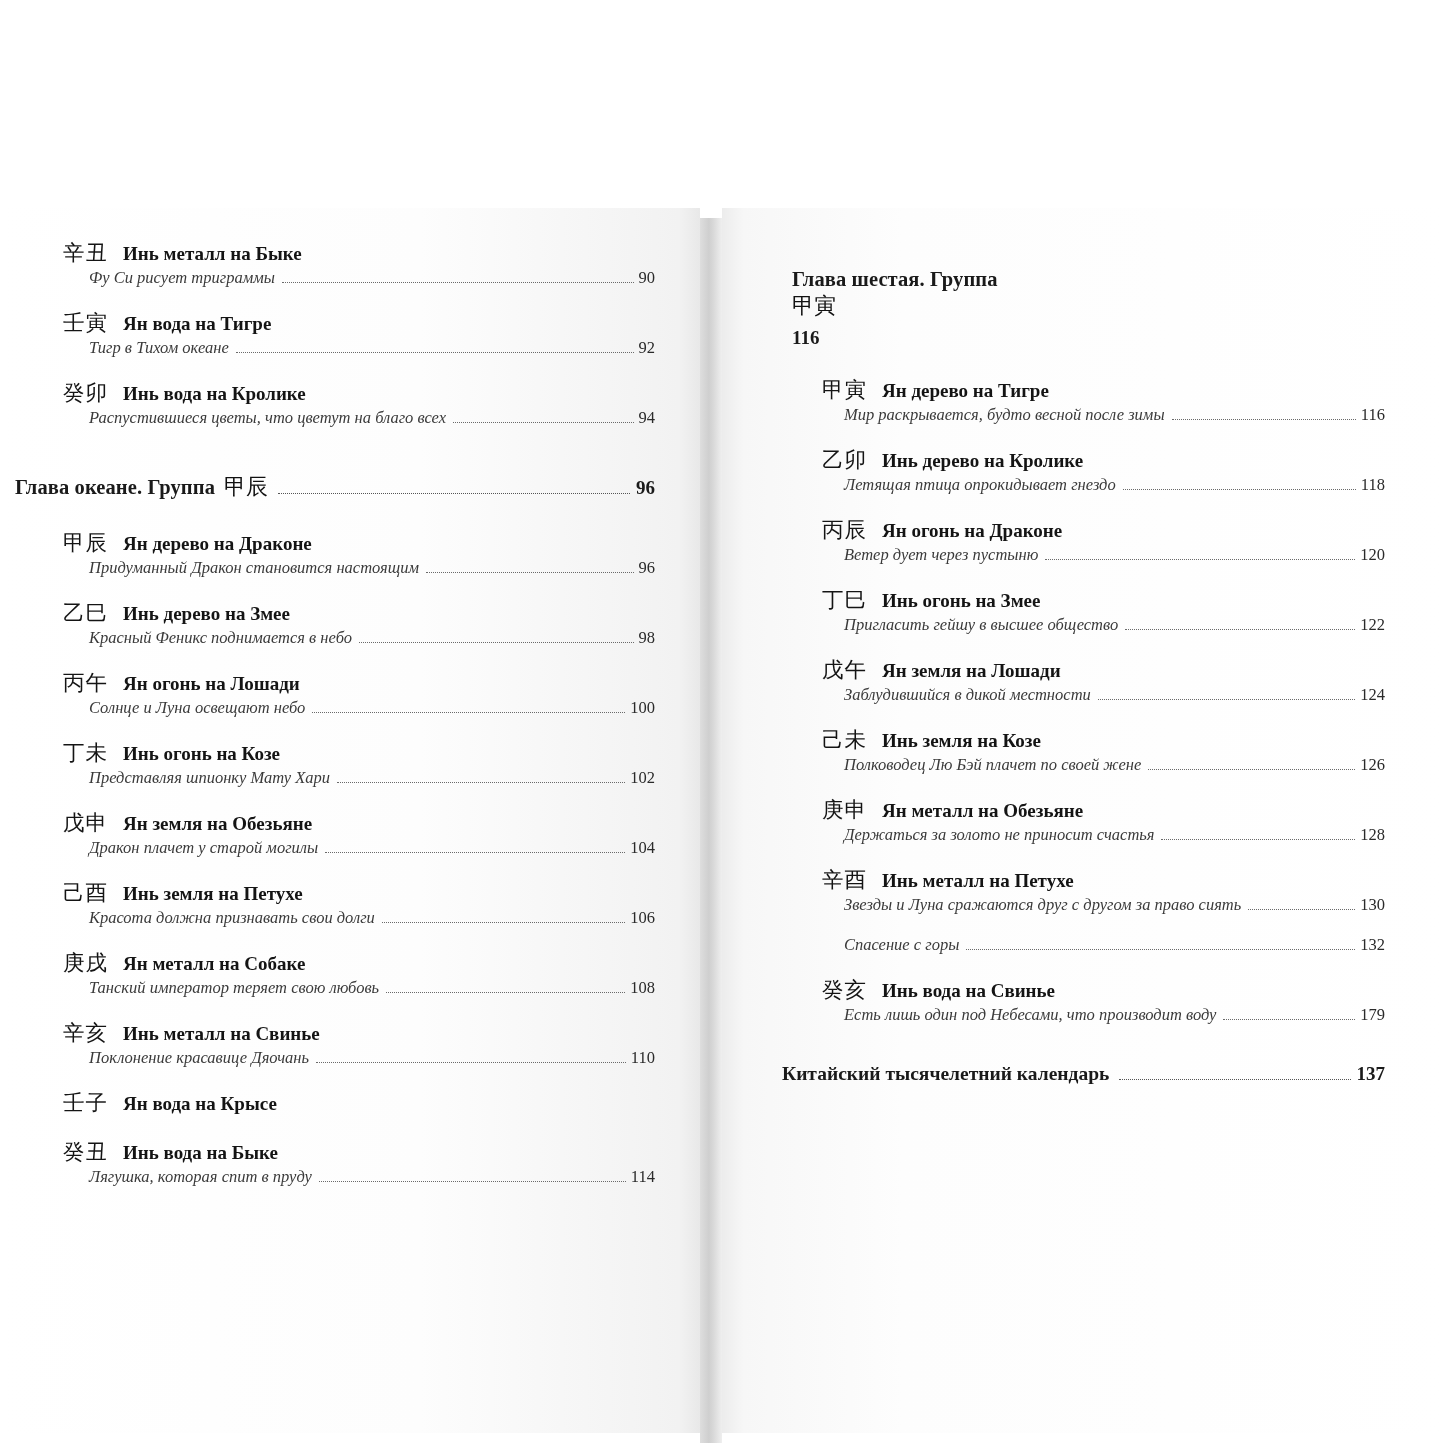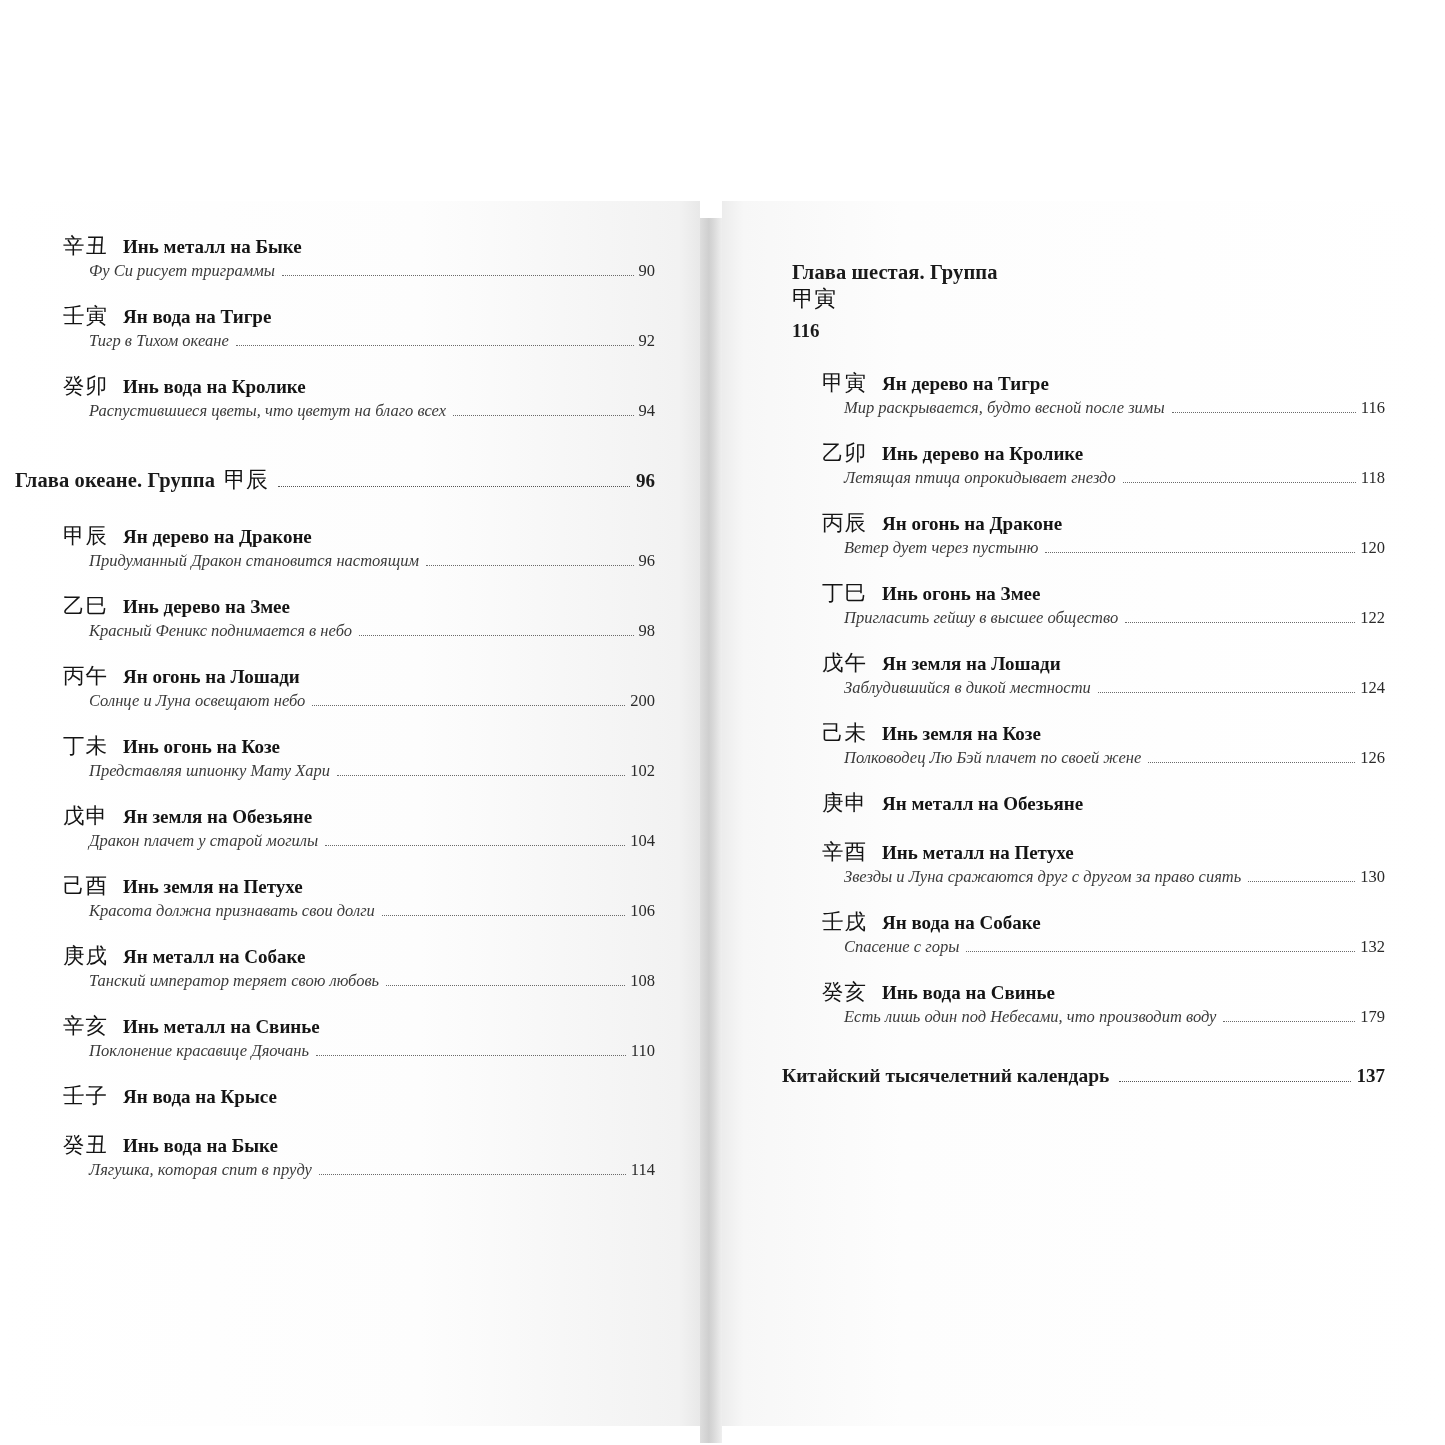--- a/index.html
+++ b/index.html
@@ -17,21 +17,21 @@
   .spread {
     position: absolute;
     left: 0;
     top: 0;
     width: 1445px;
     height: 1445px;
     background: #ffffff;
   }
   .page {
     position: absolute;
-    top: 201px;
+    top: 208px;
     background: #fbfbfb;
     box-sizing: border-box;
   }
   .page-left {
     left: 0px;
     width: 700px;
     height: 1225px;
     background: linear-gradient(to right, #ffffff 0%, #fdfdfd 60%, #f2f2f2 97%, #e8e8e8 100%);
     padding: 30px 45px 0 15px;
   }
@@ -240,21 +240,21 @@
       </div>
 
       <div class="entry">
         <div class="entry-line1">
           <span class="han">丙午</span>
           <span class="entry-title">Ян огонь на Лошади</span>
         </div>
         <div class="entry-line2">
           <span class="entry-sub">Солнце и Луна освещают небо</span>
           <span class="leader"></span>
-          <span class="pg">200</span>
+          <span class="pg">100</span>
         </div>
       </div>
 
       <div class="entry">
         <div class="entry-line1">
           <span class="han">丁未</span>
           <span class="entry-title">Инь огонь на Козе</span>
         </div>
         <div class="entry-line2">
           <span class="entry-sub">Представляя шпионку Мату Хари</span>
@@ -416,39 +416,40 @@
           <span class="leader"></span>
           <span class="pg">126</span>
         </div>
       </div>
 
       <div class="entry">
         <div class="entry-line1">
           <span class="han">庚申</span>
           <span class="entry-title">Ян металл на Обезьяне</span>
         </div>
+        <div class="entry-line2">
+          <span class="entry-sub">Держаться за золото не приносит счастья</span>
+          <span class="leader"></span>
+          <span class="pg">128</span>
+        </div>
       </div>
 
       <div class="entry">
         <div class="entry-line1">
           <span class="han">辛酉</span>
           <span class="entry-title">Инь металл на Петухе</span>
         </div>
         <div class="entry-line2">
           <span class="entry-sub">Звезды и Луна сражаются друг с другом за право сиять</span>
           <span class="leader"></span>
           <span class="pg">130</span>
         </div>
       </div>
 
       <div class="entry">
-        <div class="entry-line1">
-          <span class="han">壬戌</span>
-          <span class="entry-title">Ян вода на Собаке</span>
-        </div>
         <div class="entry-line2">
           <span class="entry-sub">Спасение с горы</span>
           <span class="leader"></span>
           <span class="pg">132</span>
         </div>
       </div>
 
       <div class="entry">
         <div class="entry-line1">
           <span class="han">癸亥</span>

